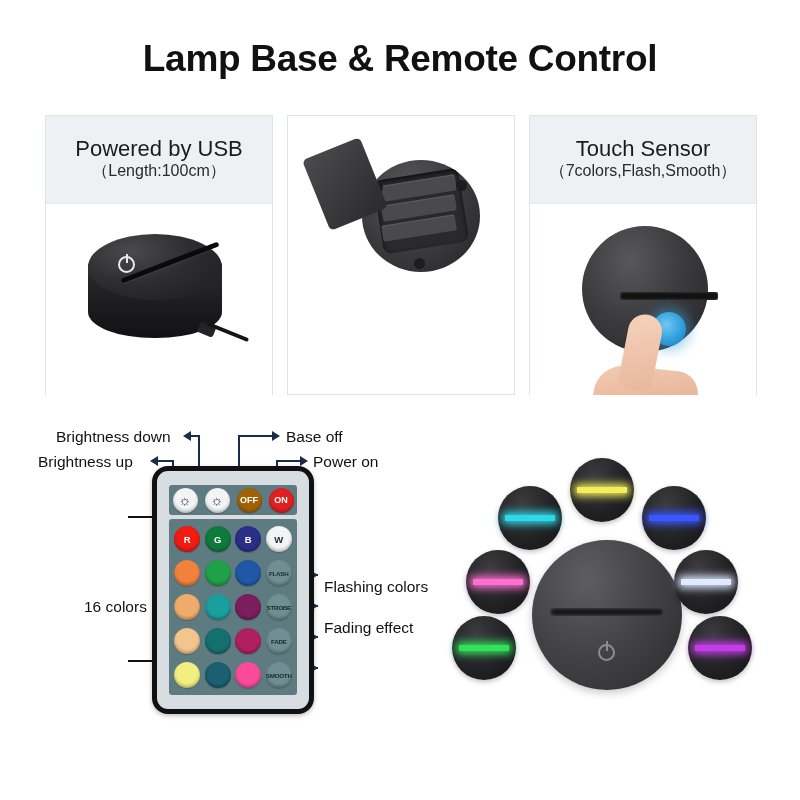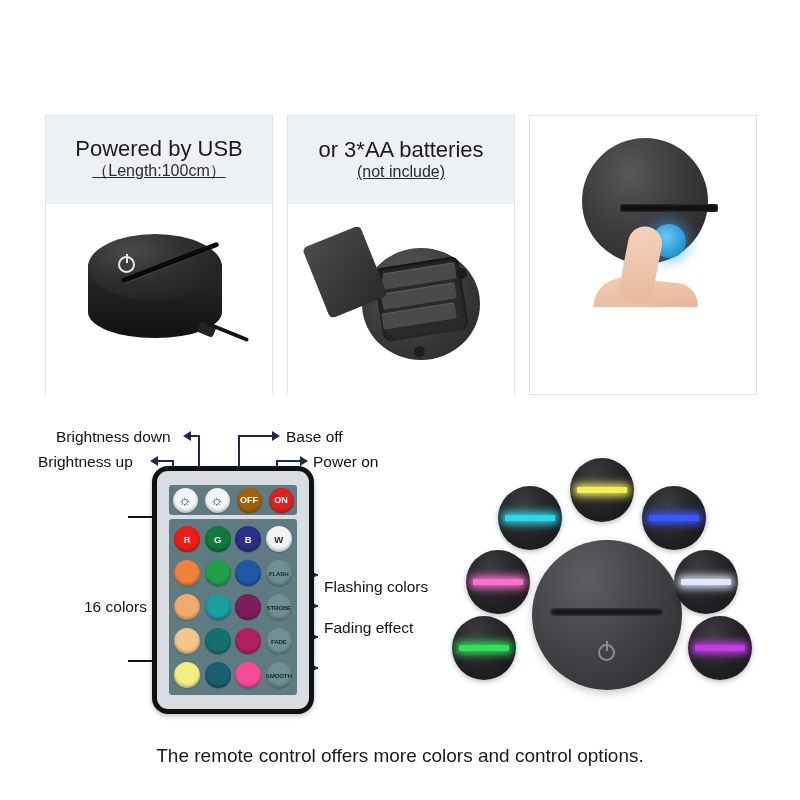--- a/index.html
+++ b/index.html
@@ -22,21 +22,21 @@
   
   .panels { position: absolute; left: 45px; top: 115px; width: 712px; height: 280px;
             display: flex; justify-content: space-between; }
   .panel { width: 228px; height: 280px; border: 1px solid #dfe4e8; background: #fff; }
   .panel-head {
     height: 88px; background: #eef1f4;
     display: flex; flex-direction: column; align-items: center; justify-content: center;
     border-bottom: 1px solid #e6eaed;
   }
   .panel-title { font-size: 22px; color: #1b1b1b; font-weight: normal; line-height: 1.1; }
-  .panel-sub { font-size: 16px; color: #2a2a2a; margin-top: 0; text-decoration: underline; }
+  .panel-sub { font-size: 16px; color: #2a2a2a; margin-top: 0; }
   .panel-body { position: relative; height: 191px; background: #fff; overflow: hidden; }
 
   
   .base1-wrap { position: absolute; left: 28px; top: 22px; width: 172px; height: 150px; }
   .base1-side {
     position: absolute; left: 14px; top: 38px; width: 134px; height: 74px;
     background: linear-gradient(180deg,#2c2c2e 0%,#1b1b1d 60%,#121213 100%);
     border-radius: 0 0 66px 66px / 0 0 26px 26px;
   }
   .base1-top {
@@ -211,20 +211,21 @@
   .caption {
     position: absolute; left: 0; top: 745px; width: 800px; text-align: center;
     font-size: 19px; color: #1a1a1a;
   }
 </style>
 </head>
 <body>
 
 <div id="root">
 
+  <div class="title">Lamp Base &amp; Remote Control</div>
 
   <div class="panels">
 
     <div class="panel">
       <div class="panel-head">
         <div class="panel-title">Powered by USB</div>
         <div class="panel-sub">（Length:100cm）</div>
       </div>
       <div class="panel-body">
         <div class="base1-wrap">
@@ -233,40 +234,40 @@
             <div class="base1-slot"></div>
             <div class="base1-power"></div>
           </div>
           <div class="base1-plug"></div>
           <div class="base1-cable"></div>
         </div>
       </div>
     </div>
 
     <div class="panel">
-      <div class="panel-head">
-        <div class="panel-title">or 3*AA batteries</div>
-        <div class="panel-sub">(not include)</div>
-      </div>
       <div class="panel-body">
         <div class="base2-wrap">
           <div class="base2-body"></div>
           <div class="base2-cavity"></div>
           <div class="batt b1"></div>
           <div class="batt b2"></div>
           <div class="batt b3"></div>
           <div class="base2-foot f1"></div>
           <div class="base2-foot f2"></div>
           <div class="base2-foot f3"></div>
           <div class="base2-lid"></div>
         </div>
       </div>
     </div>
 
     <div class="panel">
+      <div class="panel-head">
+        <div class="panel-title">Touch Sensor</div>
+        <div class="panel-sub">（7colors,Flash,Smooth）</div>
+      </div>
       <div class="panel-body">
         <div class="base3-wrap">
           <div class="base3-disc">
             <div class="base3-slot"></div>
             <div class="base3-btn"></div>
           </div>
           <div class="hand"></div>
           <div class="finger"></div>
         </div>
       </div>
@@ -379,15 +380,14 @@
             <div class="mini-bar" style="background: rgb(51, 224, 90); box-shadow: rgb(51, 224, 90) 0px 0px 8px 3px;"></div>
           </div>
           <div class="mini" style="left: 236px; top: 158px;">
             <div class="mini-bar" style="background: rgb(196, 60, 232); box-shadow: rgb(196, 60, 232) 0px 0px 8px 3px;"></div>
           </div>
         </div>
     </div>
 
   </div>
 
-  <div class="caption">The remote control offers more colors and control options.</div>
 
 </div>
 
 </body></html>

